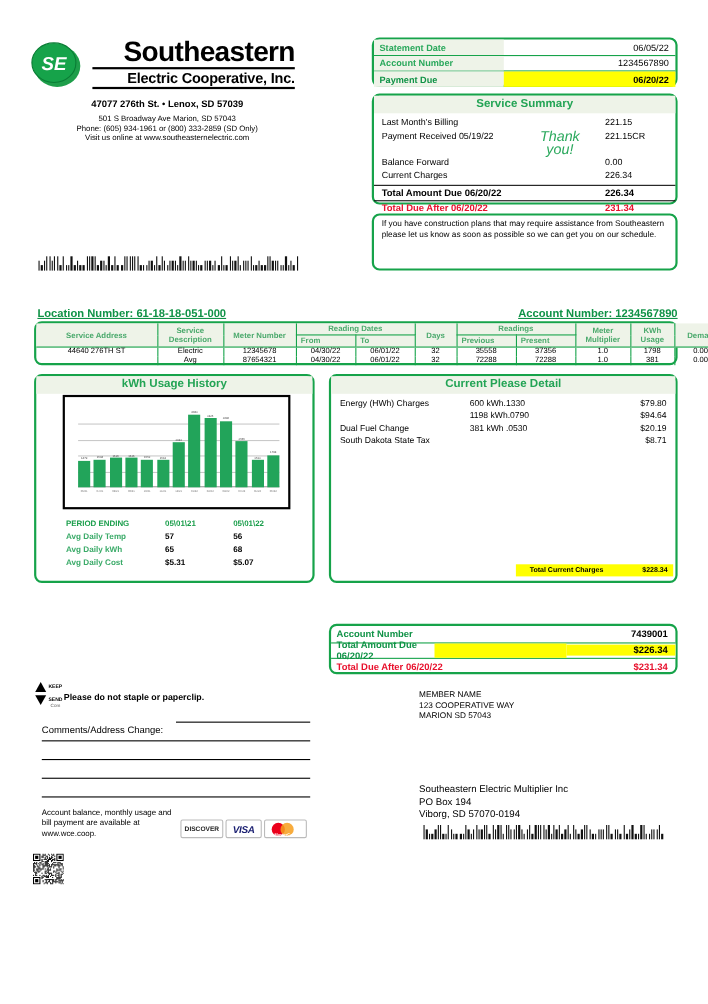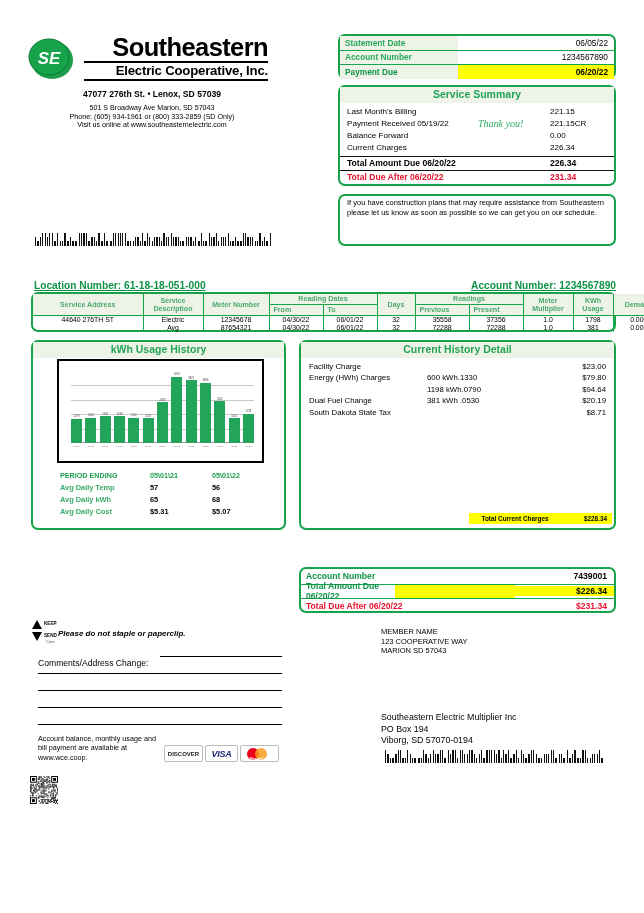--- a/index.html
+++ b/index.html
@@ -79,21 +79,21 @@
   .stmt-lbl { width: 118px; padding-left: 5px; background: #eef3e8; height: 100%;
               display: flex; align-items: center; color: #2aa85c; font-weight: bold; box-sizing: border-box;}
   .stmt-val { flex: 1; padding-right: 6px; text-align: right; height: 100%;
               display: flex; align-items: center; justify-content: flex-end; box-sizing: border-box;}
   .stmt-row.due .stmt-val { background: #ffff00; font-weight: bold; }
   .stmt-row.due .stmt-lbl { color: #0f9246; }
 
   #svc-box { left: 338px; top: 85px; width: 278px; height: 101px; }
   .svc-line { display: flex; font-size: 8.1px; line-height: 12px; padding: 0 6px 0 7px; }
   .svc-line .l { flex: 1; }
-  .svc-line .thanks { color: #2aa85c; font-style: italic; font-size: 10px; width: 62px; text-align: left; padding-right: 10px; font-family: Liberation Serif, serif;}
+  .svc-line .thanks { color: #2aa85c; font-style: italic; font-size: 13px; width: 62px; text-align: center; padding-right: 10px;}
   .svc-line .v { width: 58px; text-align: left; }
   .rule-amt { position: absolute; left: 209px; top: 124px; width: 58px; height: 1px; background: #000; }
   .svc-tot {
     display: flex; font-size: 8.6px; font-weight: bold; line-height: 13px;
     padding: 0 6px 0 7px; border-top: 1px solid #111;
   }
   .svc-tot .l { flex: 1; }
   .svc-tot .v { width: 58px; text-align: left; }
 
   #msg-box { left: 338px; top: 194px; width: 278px; height: 52px; }
@@ -170,21 +170,21 @@
   .stub-row.hl .stub-fill { width: 120px; background: #ffff00; height: 100%; }
 
   
   .ks { position: absolute; left: 32px; top: 620px; width: 46px; }
   .ks .tri-up, .ks .tri-dn { position: absolute; left: 0; width: 0; height: 0; }
   .ks .tri-up { top: 0; border-left: 5px solid transparent; border-right: 5px solid transparent; border-bottom: 9px solid #000; }
   .ks .tri-dn { top: 12px; border-left: 5px solid transparent; border-right: 5px solid transparent; border-top: 9px solid #000; }
   .ks .t1 { position: absolute; left: 12px; top: 1px; font-size: 4.6px; font-weight: bold; }
   .ks .t2 { position: absolute; left: 12px; top: 13px; font-size: 4.6px; font-weight: bold; }
   .ks .t3 { position: absolute; left: 14px; top: 19px; font-size: 4.2px; color: #555; }
-  .nostaple { position: absolute; left: 58px; top: 629px; font-size: 8px; font-style: italic; font-weight: bold; }
+  .nostaple { position: absolute; left: 58px; top: 629px; font-size: 8px; font-weight: bold; }
   .comments-lbl { position: absolute; left: 38px; top: 658px; font-size: 8.6px; }
   .cline { position: absolute; height: 1px; background: #000; }
 
   .foot-note { position: absolute; left: 38px; top: 734px; font-size: 7.2px; line-height: 9.4px; }
   .cards { position: absolute; left: 164px; top: 745px; display: flex; gap: 2px; align-items: center; }
   .card { height: 15px; border: 1px solid #bbb; border-radius: 2px; display: flex;
           align-items: center; justify-content: center; background: #fff; }
   .card.discover { width: 37px; font-size: 6px; font-weight: bold; color: #222; }
   .card.visa { width: 31px; font-size: 9px; font-weight: bold; color: #1a1f71; font-style: italic; letter-spacing: -0.3px;}
   .card.mc { width: 37px; position: relative; }
@@ -449,27 +449,22 @@
       </div>
       <div class="pe-row">
         <div class="pe-lbl">Avg Daily Cost</div>
         <div class="pe-c">$5.31</div>
         <div class="pe-c">$5.07</div>
       </div>
     </div>
   </div>
 
   <div class="roundbox" id="csd-box">
-    <div class="panel-title">Current History Detail</div>
+    <div class="panel-title">Current Please Detail</div>
     <div style="height:3px"></div>
-    <div class="csd-row">
-      <div class="csd-desc">Facility Charge</div>
-      <div class="csd-qty"></div>
-      <div class="csd-amt">$23.00</div>
-    </div>
     <div class="csd-row">
       <div class="csd-desc">Energy (HWh) Charges</div>
       <div class="csd-qty">600 kWh.1330</div>
       <div class="csd-amt">$79.80</div>
     </div>
     <div class="csd-row">
       <div class="csd-desc"></div>
       <div class="csd-qty">1198 kWh.0790</div>
       <div class="csd-amt">$94.64</div>
     </div>

